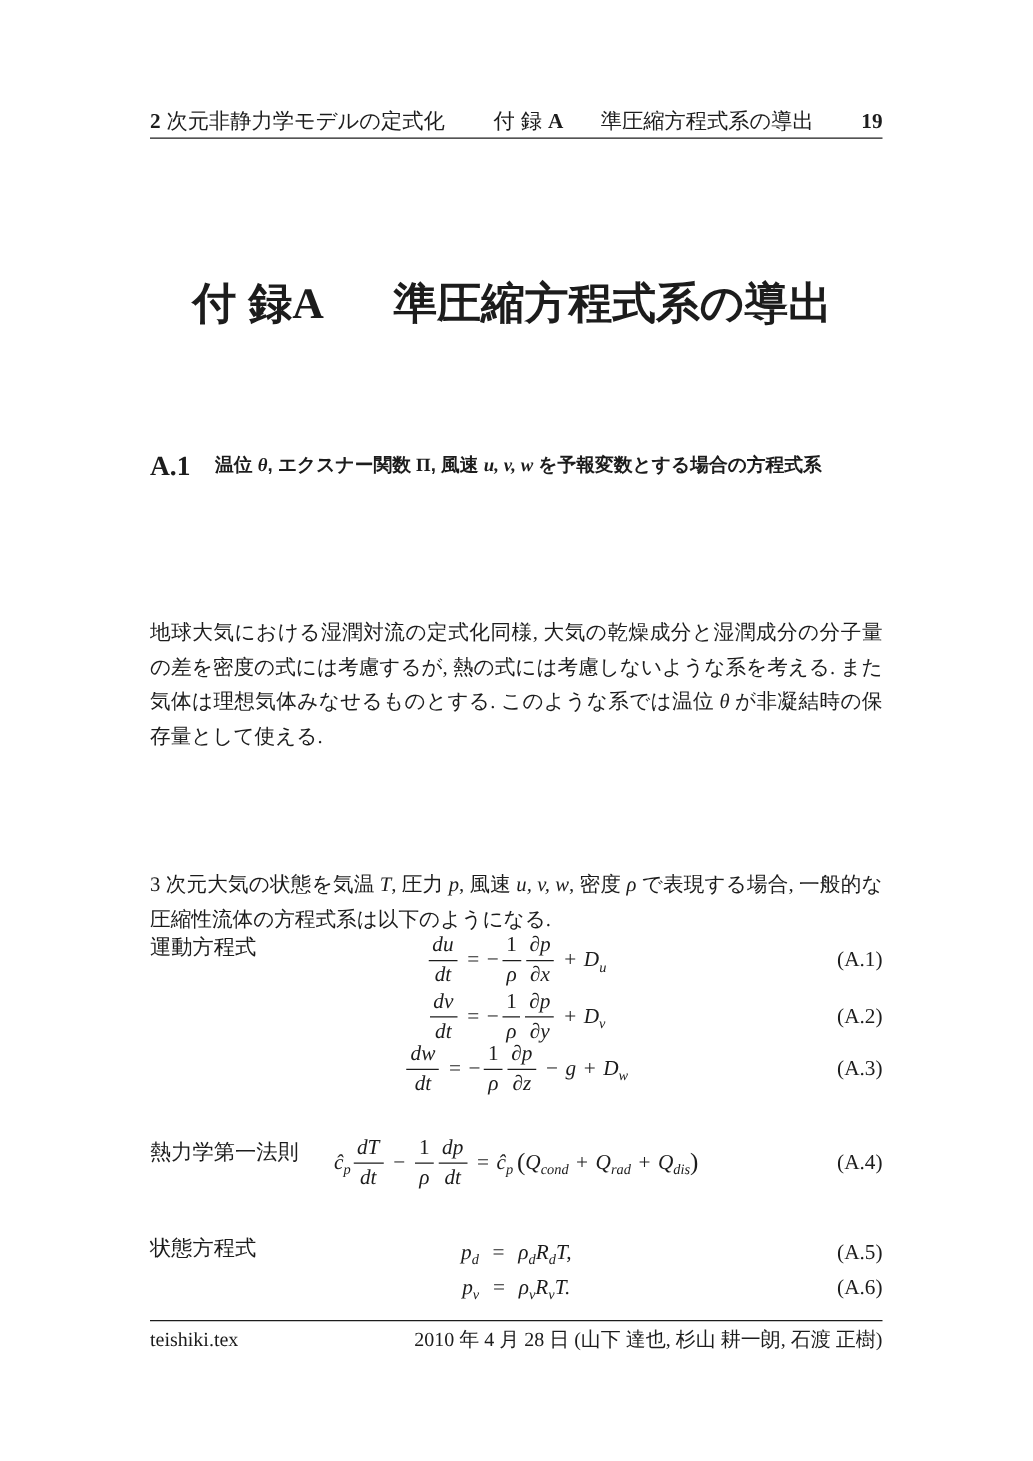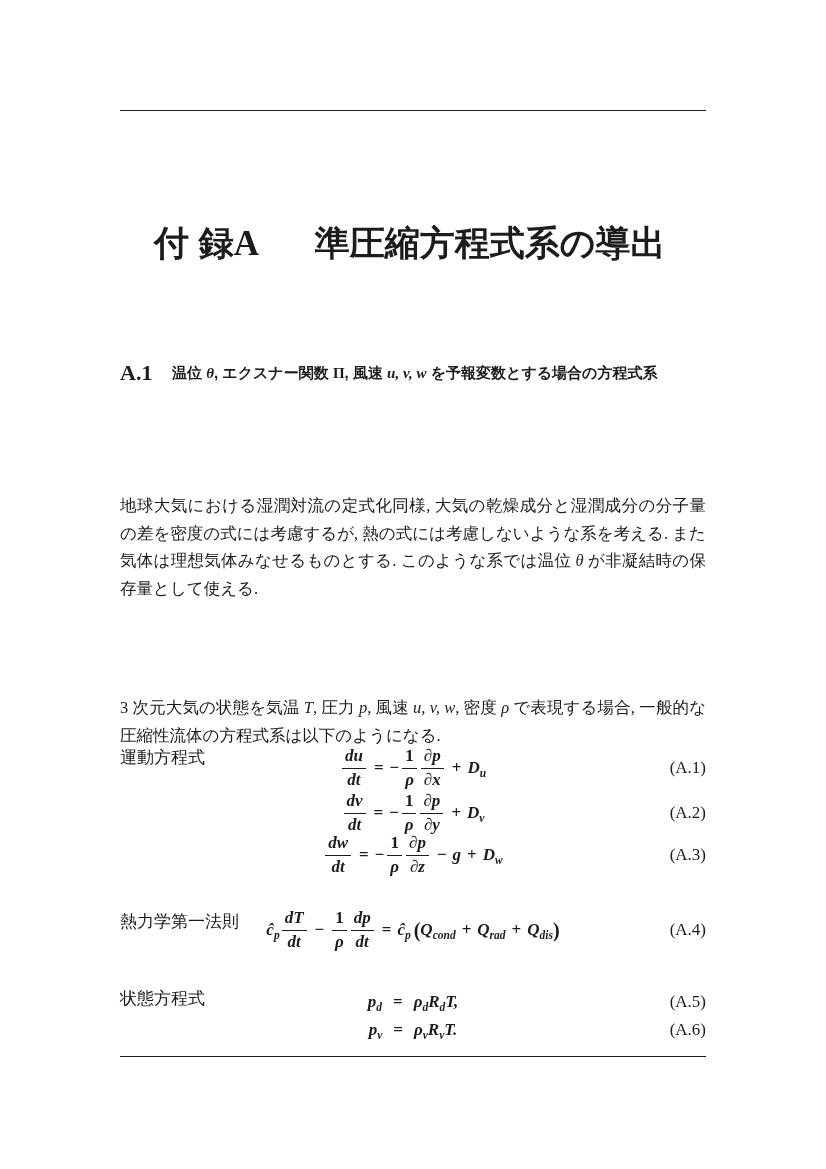--- a/index.html
+++ b/index.html
@@ -51,21 +51,21 @@
 
   
   .eqgroup-label { position:absolute; left:120px; font-size:17px; white-space:nowrap;margin-top:24px; }
 
   
   .eqrow {
     position:absolute; left:120px; width:586px;
     display:flex; align-items:center; justify-content:center;
     font-size:17px; line-height:normal;
   }
-  .eq-body { display:inline-flex; align-items:center;font-weight:bold; }
+  .eq-body { display:inline-flex; align-items:center; }
   .frac { display:inline-flex; flex-direction:column; align-items:center; margin:0 2px; }
   .frac .num { display:block; padding:0 3px 2px; border-bottom:1px solid #1c1c1c; text-align:center; }
   .frac .den { display:block; padding-top:1px; text-align:center; }
   .op   { margin:0 6px; }
   .opw  { margin:0 11px; }
   .neg  { margin-right:1px; }
   .term { white-space:nowrap; }
   sub.msub { font-size:11.5px; font-style:italic; line-height:0; }
   .paren { font-size:20px; font-style:normal; }
   .eqlabel { position:absolute; right:0; font-size:17px; }
@@ -75,20 +75,26 @@
     position:absolute; top:1062px; left:120px; width:586px;
     display:flex; align-items:baseline; font-size:16px; white-space:nowrap;
   }
   .footer .fright { margin-left:auto; }
 </style>
 </head>
 <body>
 
 <div class="page">
 
+  <div class="header gothic">
+    <span><span class="serif b">2</span><span> 次元非静力学モデルの定式化</span></span>
+    <span class="grow"><span>付 録 </span><span class="serif b">A</span></span>
+    <span style="margin-left:30px">準圧縮方程式系の導出</span>
+    <span class="pageno serif b">19</span>
+  </div>
   <div class="rule header-rule"></div>
 
   <div class="chapter gothic">
     <span><span>付 録</span><span class="serif">A</span></span>
     <span class="chtitle">準圧縮方程式系の導出</span>
   </div>
 
   <div class="sec1 gothic">
     <span class="secno serif">A.1</span>
     <div class="sectext"><span>温位 </span><span class="mi">θ</span><span>, エクスナー関数 </span><span class="serif">Π</span><span>, 風速 </span><span class="mi">u, v, w</span><span> を予報変数とする場合の方程式系</span></div>
@@ -218,14 +224,18 @@
       <span class="term mi"><span>p</span><sub class="msub">v</sub></span>
       <span class="opw">=</span>
       <span class="term mi"><span>ρ</span><sub class="msub">v</sub></span>
       <span class="term mi"><span>R</span><sub class="msub">v</sub></span>
       <span class="term mi">T.</span>
     </span>
     <span class="eqlabel">(A.6)</span>
   </div>
 
   <div class="rule footer-rule"></div>
+  <div class="footer">
+    <span>teishiki.tex</span>
+    <span class="fright">2010 年 4 月 28 日 (山下 達也, 杉山 耕一朗, 石渡 正樹)</span>
+  </div>
 
 </div>
 
 </body></html>

